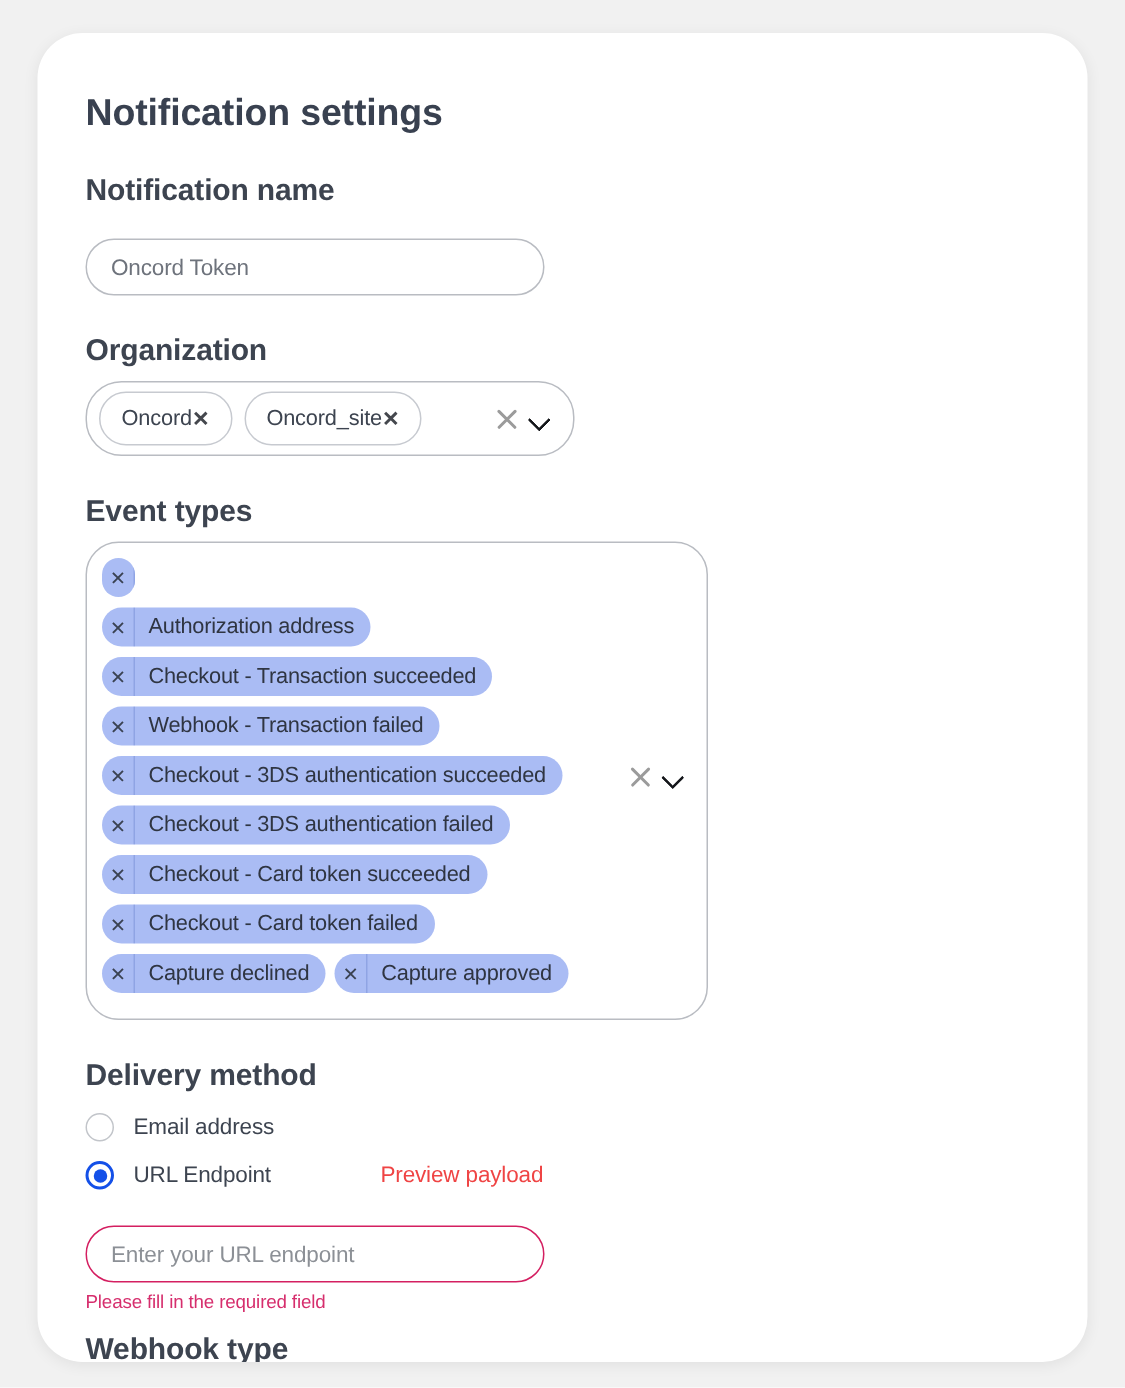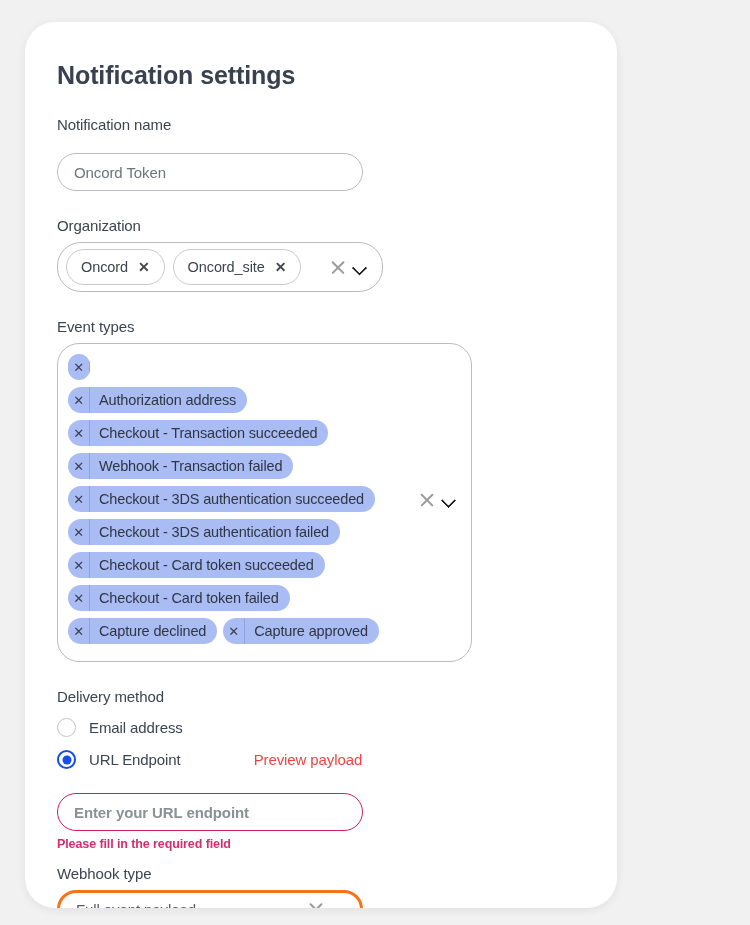--- a/index.html
+++ b/index.html
@@ -12,21 +12,21 @@
     background: #f1f1f1;
     font-family: "Liberation Sans", sans-serif;
     -webkit-font-smoothing: antialiased;
     overflow: hidden;
   }
 
   .card {
     position: absolute;
     left: 25px;
     top: 22px;
-    width: 592px;
+    width: 700px;
     height: 886px;
     background: #ffffff;
     border-radius: 30px;
     box-sizing: border-box;
     box-shadow: 0 2px 10px rgba(0,0,0,0.07);
     overflow: hidden;
   }
 
   .card-inner {
     padding: 32px 32px 0 32px;
@@ -35,23 +35,23 @@
   .page-title {
     font-size: 25px;
     font-weight: bold;
     color: #394150;
     letter-spacing: -0.1px;
     margin: 6px 0 0 0;
     line-height: 1.2;
   }
 
   .field-label {
-    font-size: 15px;
+    font-size: 20px;
     color: #3d4450;
-    font-weight: 400;
+    font-weight: 700;
     margin-bottom: 8px;
     letter-spacing: -0.1px;
   }
 
   .group { margin-top: 26px; }
 
   
   .text-input {
     width: 306px;
     height: 38px;
@@ -94,21 +94,20 @@
   .ms-org {
     width: 326px;
     min-height: 48px;
     padding: 6px 62px 6px 8px;
     gap: 8px;
   }
 
   .org-chip {
     display: inline-flex;
     align-items: center;
-    gap: 10px;
     height: 34px;
     padding: 0 14px;
     border: 1px solid #c7cad0;
     border-radius: 18px;
     background: #fff;
     font-size: 14.5px;
     color: #3d4450;
     letter-spacing: -0.1px;
     white-space: nowrap;
   }
@@ -385,21 +384,21 @@
         <span class="radio-label">Email address</span>
       </div>
 
       <div class="radio-row">
         <span class="radio checked"></span>
         <span class="radio-label">URL Endpoint</span>
         <span class="link">Preview payload</span>
       </div>
     </div>
 
-    <div class="group" style="margin-top:24px;font-weight:bold;">
+    <div class="group" style="margin-top:24px;">
       <div class="text-input error">
         <span class="ph">Enter your URL endpoint</span>
       </div>
       <div class="error-msg">Please fill in the required field</div>
     </div>
 
     <div class="group" style="margin-top:14px;">
       <div class="field-label">Webhook type</div>
       <div class="select-box">
         <span class="select-value">Full event payload</span>

